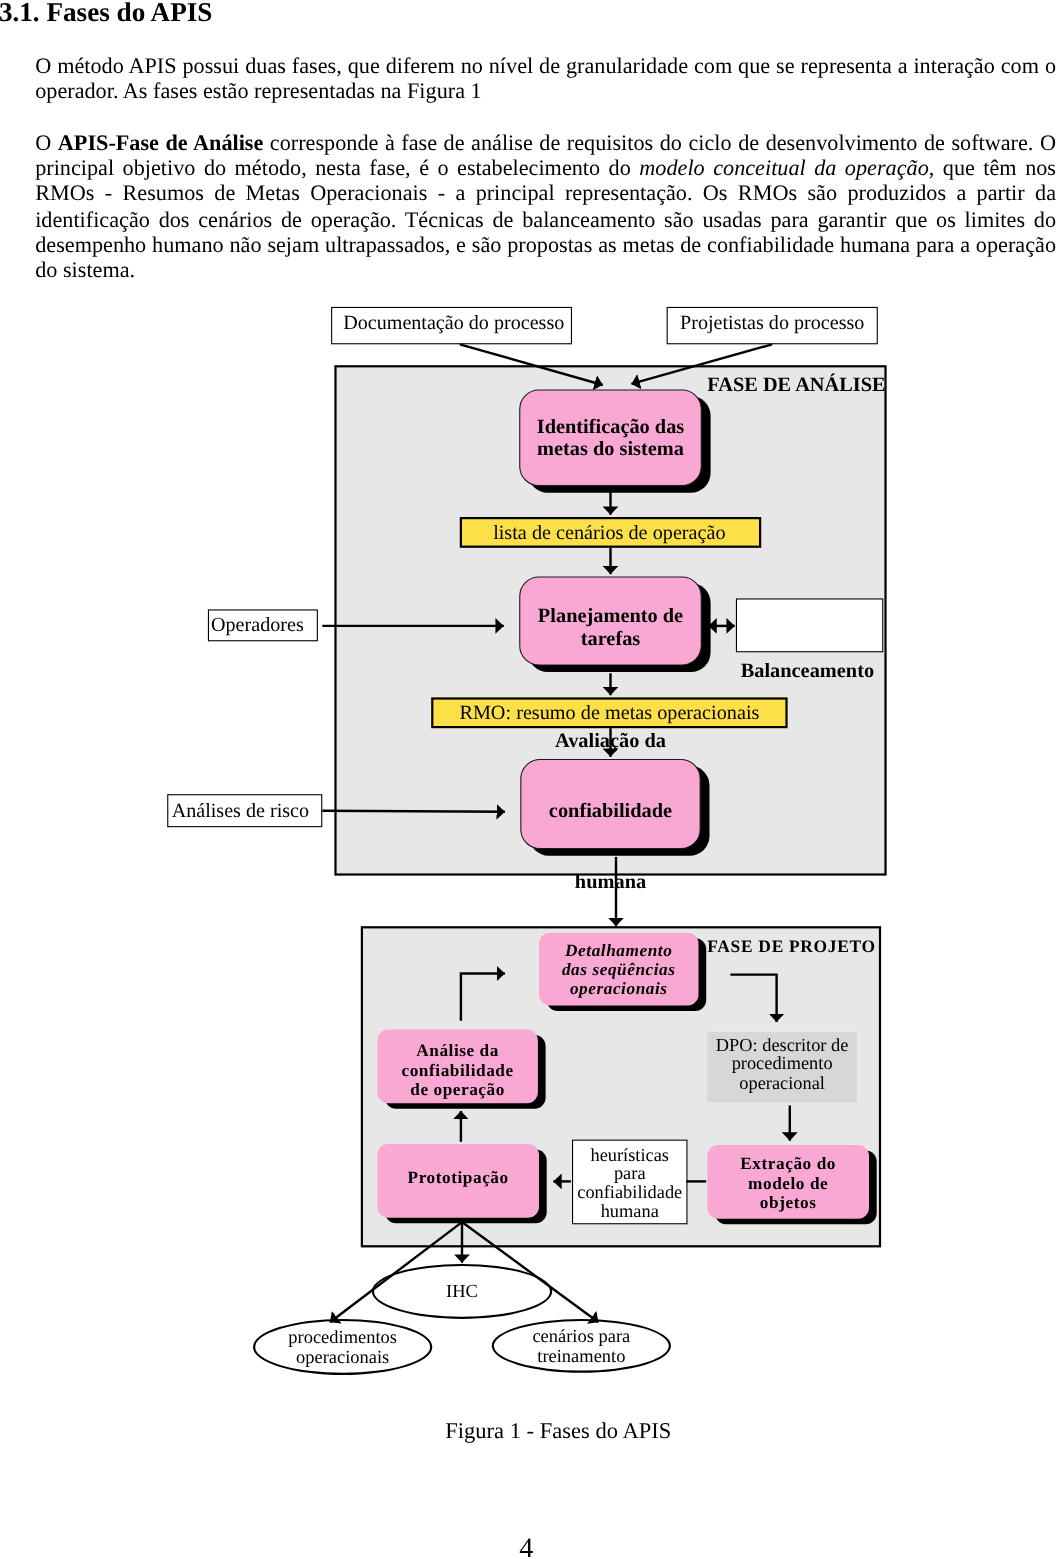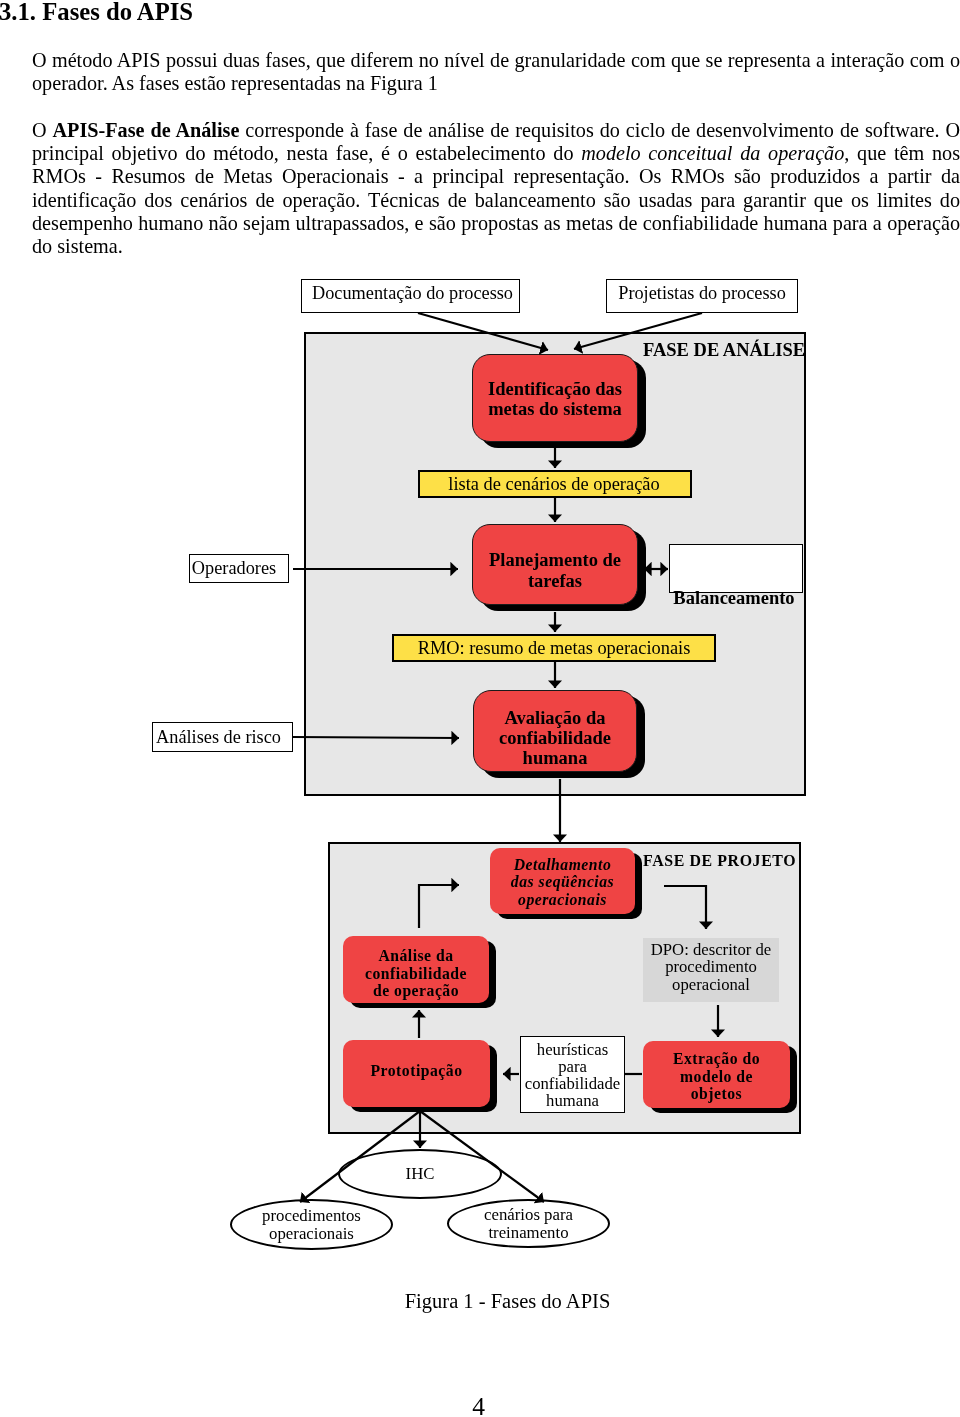--- a/index.html
+++ b/index.html
@@ -20,21 +20,21 @@
   .nd{position:absolute;box-sizing:border-box;display:flex;align-items:center;
       justify-content:center;text-align:center;}
   .panel{background:#e7e7e7;border:2px solid #000;}
   .panel-lbl{position:absolute;font-weight:bold;font-size:18.5px;white-space:nowrap;}
   .panel-lbl.sm{font-size:15.9px;letter-spacing:0.6px;}
   .pbox{background:#fff;border:1.7px solid #000;font-size:18.3px;line-height:1.2;}
   .pbox.bold{font-weight:bold;font-size:18.5px;}
   .pbox.small{font-size:16.7px;line-height:17px;}
   .dbox{background:#fde047;border:2.2px solid #000;font-size:18.4px;}
   .dfill{background:#d7d7d7;font-size:16.7px;line-height:17.5px;}
-  .proc{background:#ef4444;border:1.5px solid #1a1a1a;border-radius:18px;font-weight:bold;
+  .proc{background:#f9a8d4;border:1.5px solid #1a1a1a;border-radius:18px;font-weight:bold;
         font-size:18.5px;line-height:20.2px;}
   .proc.sm{font-size:15.7px;letter-spacing:0.5px;line-height:17.5px;border:none;border-radius:10px;}
   .shadow.sm{border-radius:10px;}
   .shadow{position:absolute;background:#000;border-radius:18px;}
   .ell{border:2.1px solid #000;border-radius:50%;background:#fff;font-size:16.8px;line-height:17.7px;}
 
   #caption{position:absolute;left:0;top:1290px;width:1015px;text-align:center;font-size:20.5px;}
   #pageno{position:absolute;left:0;top:1392px;width:957px;text-align:center;font-size:25.5px;}
 </style>
 </head>
@@ -80,37 +80,37 @@
         </div>
       </div>
   <div class="shadow" style="left:480px;top:529.5px;width:166px;height:81px;"></div>
   <div class="nd proc" style="left:472px;top:524px;width:166px;height:81px;">
         <div class="lbl" style="display:flex;flex-direction:column;position:relative;left:0px;top:6px;">
           <span>Planejamento de</span>
           <span>tarefas</span>
         </div>
       </div>
   <div class="nd pbox bold" style="left:669px;top:544px;width:134px;height:49px;">
-        <div class="lbl" style="display:flex;flex-direction:column;position:relative;left:-2px;top:8px;margin-top:44px;">
+        <div class="lbl" style="display:flex;flex-direction:column;position:relative;left:-2px;top:20px;margin-top:44px;">
           <span>Balanceamento</span>
         </div>
       </div>
   <div class="nd dbox" style="left:392px;top:634px;width:324px;height:28px;">
         <div class="lbl" style="display:flex;flex-direction:column;">
           <span>RMO: resumo de metas operacionais</span>
         </div>
       </div>
   <div class="nd pbox" style="left:152px;top:722px;width:141px;height:30px;">
         <div class="lbl" style="display:flex;flex-direction:column;position:relative;left:-4px;top:1px;">
           <span>Análises de risco</span>
         </div>
       </div>
   <div class="shadow" style="left:481px;top:695.5px;width:164px;height:82px;"></div>
   <div class="nd proc" style="left:473px;top:690px;width:164px;height:82px;">
-        <div class="lbl" style="display:flex;flex-direction:column;position:relative;left:0px;top:7px;">
+        <div class="lbl" style="display:flex;flex-direction:column;position:relative;left:0px;top:7px;gap:44px;">
           <span>Avaliação da</span>
           <span>confiabilidade</span>
           <span>humana</span>
         </div>
       </div>
   <div class="shadow sm" style="left:497px;top:852.5px;width:145px;height:66px;"></div>
   <div class="nd proc sm" style="left:490px;top:848px;width:145px;height:66px;">
         <div class="lbl" style="display:flex;flex-direction:column;position:relative;left:0px;top:1px;font-style:italic;">
           <span>Detalhamento</span>
           <span>das seqüências</span>

